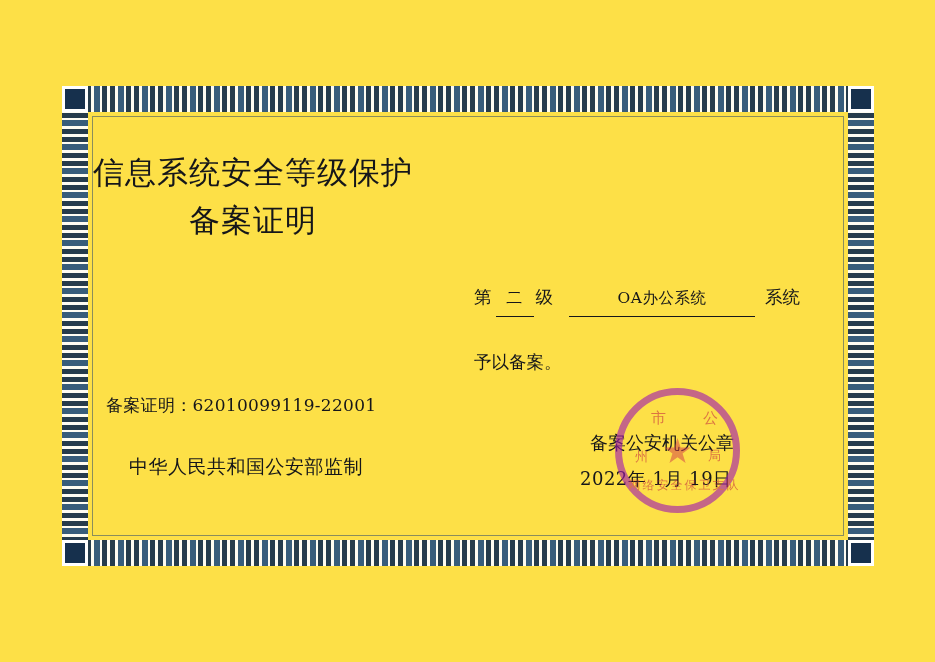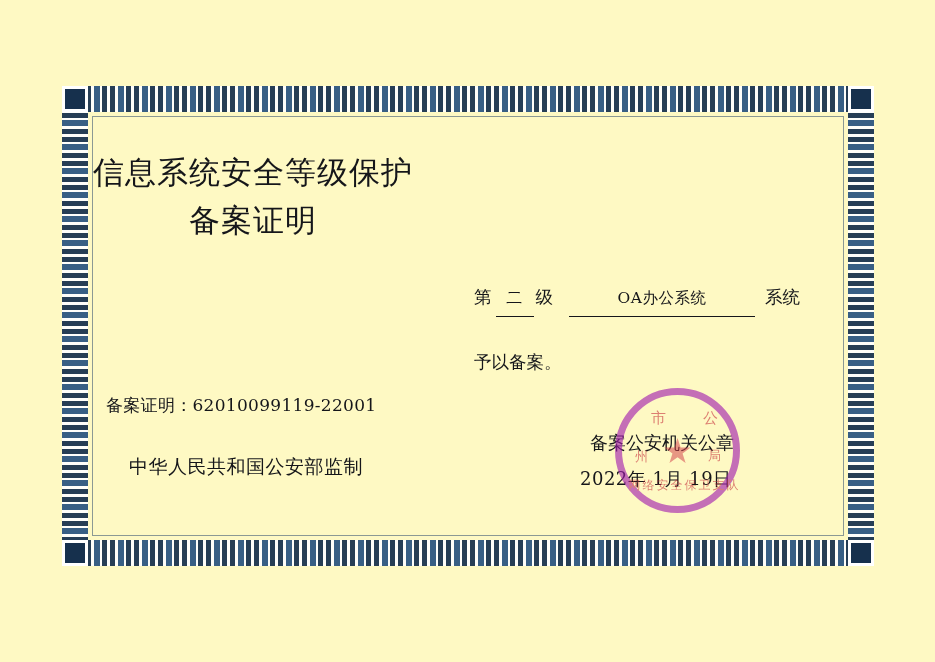--- a/index.html
+++ b/index.html
@@ -12,21 +12,21 @@
     height: 662px;
     overflow: hidden;
     font-family: "DejaVu Serif", "Liberation Serif", serif;
     color: #111;
   }
 
   #certificate-page {
     position: relative;
     width: 935px;
     height: 662px;
-    background: #fef9c3;
+    background: #fde047;
   }
 
   
   .border-frame {
     position: absolute;
     left: 62px;
     top: 86px;
     width: 812px;
     height: 480px;
     box-sizing: border-box;

